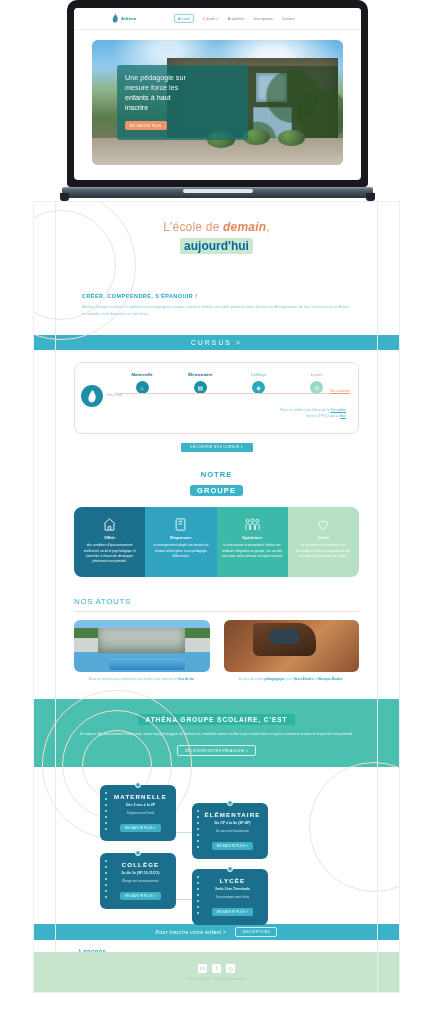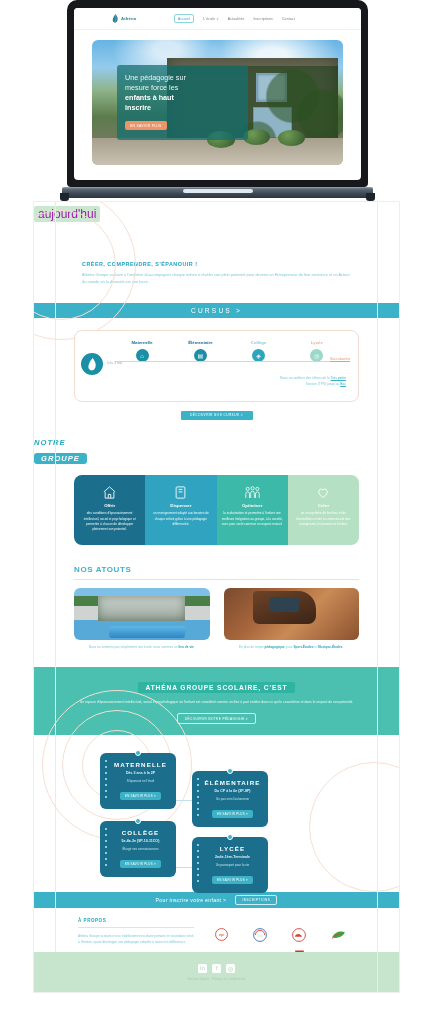--- a/index.html
+++ b/index.html
@@ -90,21 +90,21 @@
     position:absolute; left:0; bottom:0; width:100%; height:22%;
     background:linear-gradient(180deg,#a79e8c 0%, #c9c2b2 100%);
   }
   .hero-shrub{ position:absolute; bottom:14%; width:11%; height:13%; border-radius:50%;
     background:radial-gradient(circle at 35% 30%, #6e9b55, #33562a); }
   .hero-overlay {
     position:absolute; left:10%; top:20%; width:52%; padding:8px 7px 9px 8px;
     background:rgba(20,110,110,.74); border-radius:3px; color:#fff;
   }
   .hero-title { font-size:7.2px; line-height:1.38; font-weight:300; color:#e9f6f6; }
-  .hero-title b { font-weight:700; color:#ffffff; display:block; }
+  .hero-title b { font-weight:400; color:#ffffff; display:block; }
   .hero-btn {
     margin-top:6px; display:inline-block; background:#ef9468; color:#fff;
     font-size:3.3px; padding:2.4px 5px; border-radius:2px; letter-spacing:.3px;
   }
 
   
   .page {
     position:absolute; left:34px; top:202px; width:365px; height:790px;
     background:#ffffff; overflow:hidden;
     box-shadow:0 0 0 1px #eceeef;
@@ -121,21 +121,21 @@
     position:absolute; pointer-events:none; border-radius:50%;
     border:1px solid #f6dfd3;
   }
 
   .h-script {
     text-align:center; margin-top:18px; font-size:12px; color:#e79a6f; font-weight:300;
     letter-spacing:.2px;
   }
   .h-script b { font-weight:700; font-style:italic; color:#e2885a; }
   .h-script2 {
-    text-align:left; margin-top:5px; font-size:12px; color:#a21caf; font-weight:400;
+    text-align:center; margin-top:5px; font-size:12px; color:#0369a1; font-weight:700;
   }
   .h-script2 span { background:#cbe7cf; padding:1px 4px; border-radius:2px; }
 
   .sec-intro { margin:40px 48px 0 48px; }
   .sec-intro h3 { font-size:5.4px; color:#21a5c4; letter-spacing:.5px; font-weight:700; }
   .sec-intro p { margin-top:4px; font-size:3.9px; line-height:1.85; color:#7fc7da; }
 
   .band {
     margin-top:18px; height:15px; background:#3cb2c8; display:flex;
     align-items:center; justify-content:center;
@@ -162,38 +162,38 @@
   .cursus-age { position:absolute; left:32px; top:30px; font-size:3.4px; color:#9fb0b8; }
   .cursus-note { margin-top:14px; text-align:right; font-size:3.3px; line-height:1.8; color:#7fc7da; }
   .cursus-note u { color:#3cb2c8; }
   .cursus-cta {
     display:block; margin:9px auto 0 auto; width:72px; height:9px; background:#3cb2c8;
     border-radius:1px; color:#fff; font-size:3.2px; text-align:center; line-height:9px;
     letter-spacing:.4px;
   }
 
   
-  .mission-title { text-align:left; margin-top:18px;font-style:italic; }
+  .mission-title { text-align:center; margin-top:18px; }
   .mission-title .l1 { font-size:7.6px; color:#2aa7bd; font-weight:700; letter-spacing:1px; }
   .mission-title .l2 {
     display:inline-block; margin-top:2px; background:#3cb2c8; color:#fff; font-weight:700;
     font-size:7.6px; letter-spacing:1px; padding:1px 7px; border-radius:3px;
   }
   .mission-grid {
     margin:10px 40px 0 40px; display:grid; grid-template-columns:repeat(4,1fr);
     border-radius:8px; overflow:hidden; height:70px;
   }
   .mcard { padding:9px 5px 0 5px; text-align:center; color:#fff; }
   .mcard .ic { height:16px; display:flex; align-items:center; justify-content:center; }
   .mcard h4 { font-size:4.4px; font-weight:700; margin-top:3px; }
   .mcard p { font-size:3.1px; line-height:1.7; margin-top:3px; opacity:.95; }
 
   
   .atouts { margin:20px 40px 0 40px; }
-  .atouts h2 { font-size:8px; color:#3cb2c8; font-weight:700; letter-spacing:.6px;margin-top:16px; }
+  .atouts h2 { font-size:8px; color:#3cb2c8; font-weight:400; letter-spacing:.6px;margin-top:16px; }
   .atouts hr { border:0; border-top:1px solid #f3ddd2; margin-top:5px; }
   .atouts-grid { display:grid; grid-template-columns:1fr 1fr; gap:14px; margin-top:8px; }
   .photo { height:52px; border-radius:6px; overflow:hidden; position:relative; }
   .photo.villa {
     background: linear-gradient(180deg,#7ec0e8 0 16%, #4a7f46 16% 34%, #cfd4d2 34% 62%, #57a9d8 62% 100%);
   }
   .photo.villa::before{
     content:""; position:absolute; left:18%; top:14%; width:64%; height:48%;
     background:linear-gradient(180deg,#cdd3cf,#9aa79c);
     box-shadow: inset 0 0 10px rgba(40,70,40,.5);
@@ -344,20 +344,23 @@
 
   <div class="page">
 
     <div class="deco-rings" style="left:-48px;top:-12px;width:150px;height:150px;"></div>
     <div class="deco-rings" style="left:-28px;top:8px;width:110px;height:110px;"></div>
     <div class="deco-rings" style="left:8px;top:488px;width:150px;height:150px;"></div>
     <div class="deco-rings" style="left:28px;top:508px;width:110px;height:110px;"></div>
     <div class="deco-rings" style="left:48px;top:528px;width:70px;height:70px;"></div>
     <div class="deco-rings" style="right:-40px;top:560px;width:130px;height:130px;"></div>
 
+    <div class="h-script">
+      <span>L'école de </span><b>demain</b><span>,</span>
+    </div>
     <div class="h-script2">
       <span>aujourd'hui</span>
     </div>
 
     <div class="sec-intro">
       <h3>CRÉER, COMPRENDRE, S'ÉPANOUIR !</h3>
       <p>Athéna Groupe scolaire a l'ambition d'accompagner chaque enfant à révéler son plein potentiel pour devenir un Entrepreneur de leur existence et un Acteur du monde où la diversité est une force.</p>
     </div>
 
     <div class="band">

